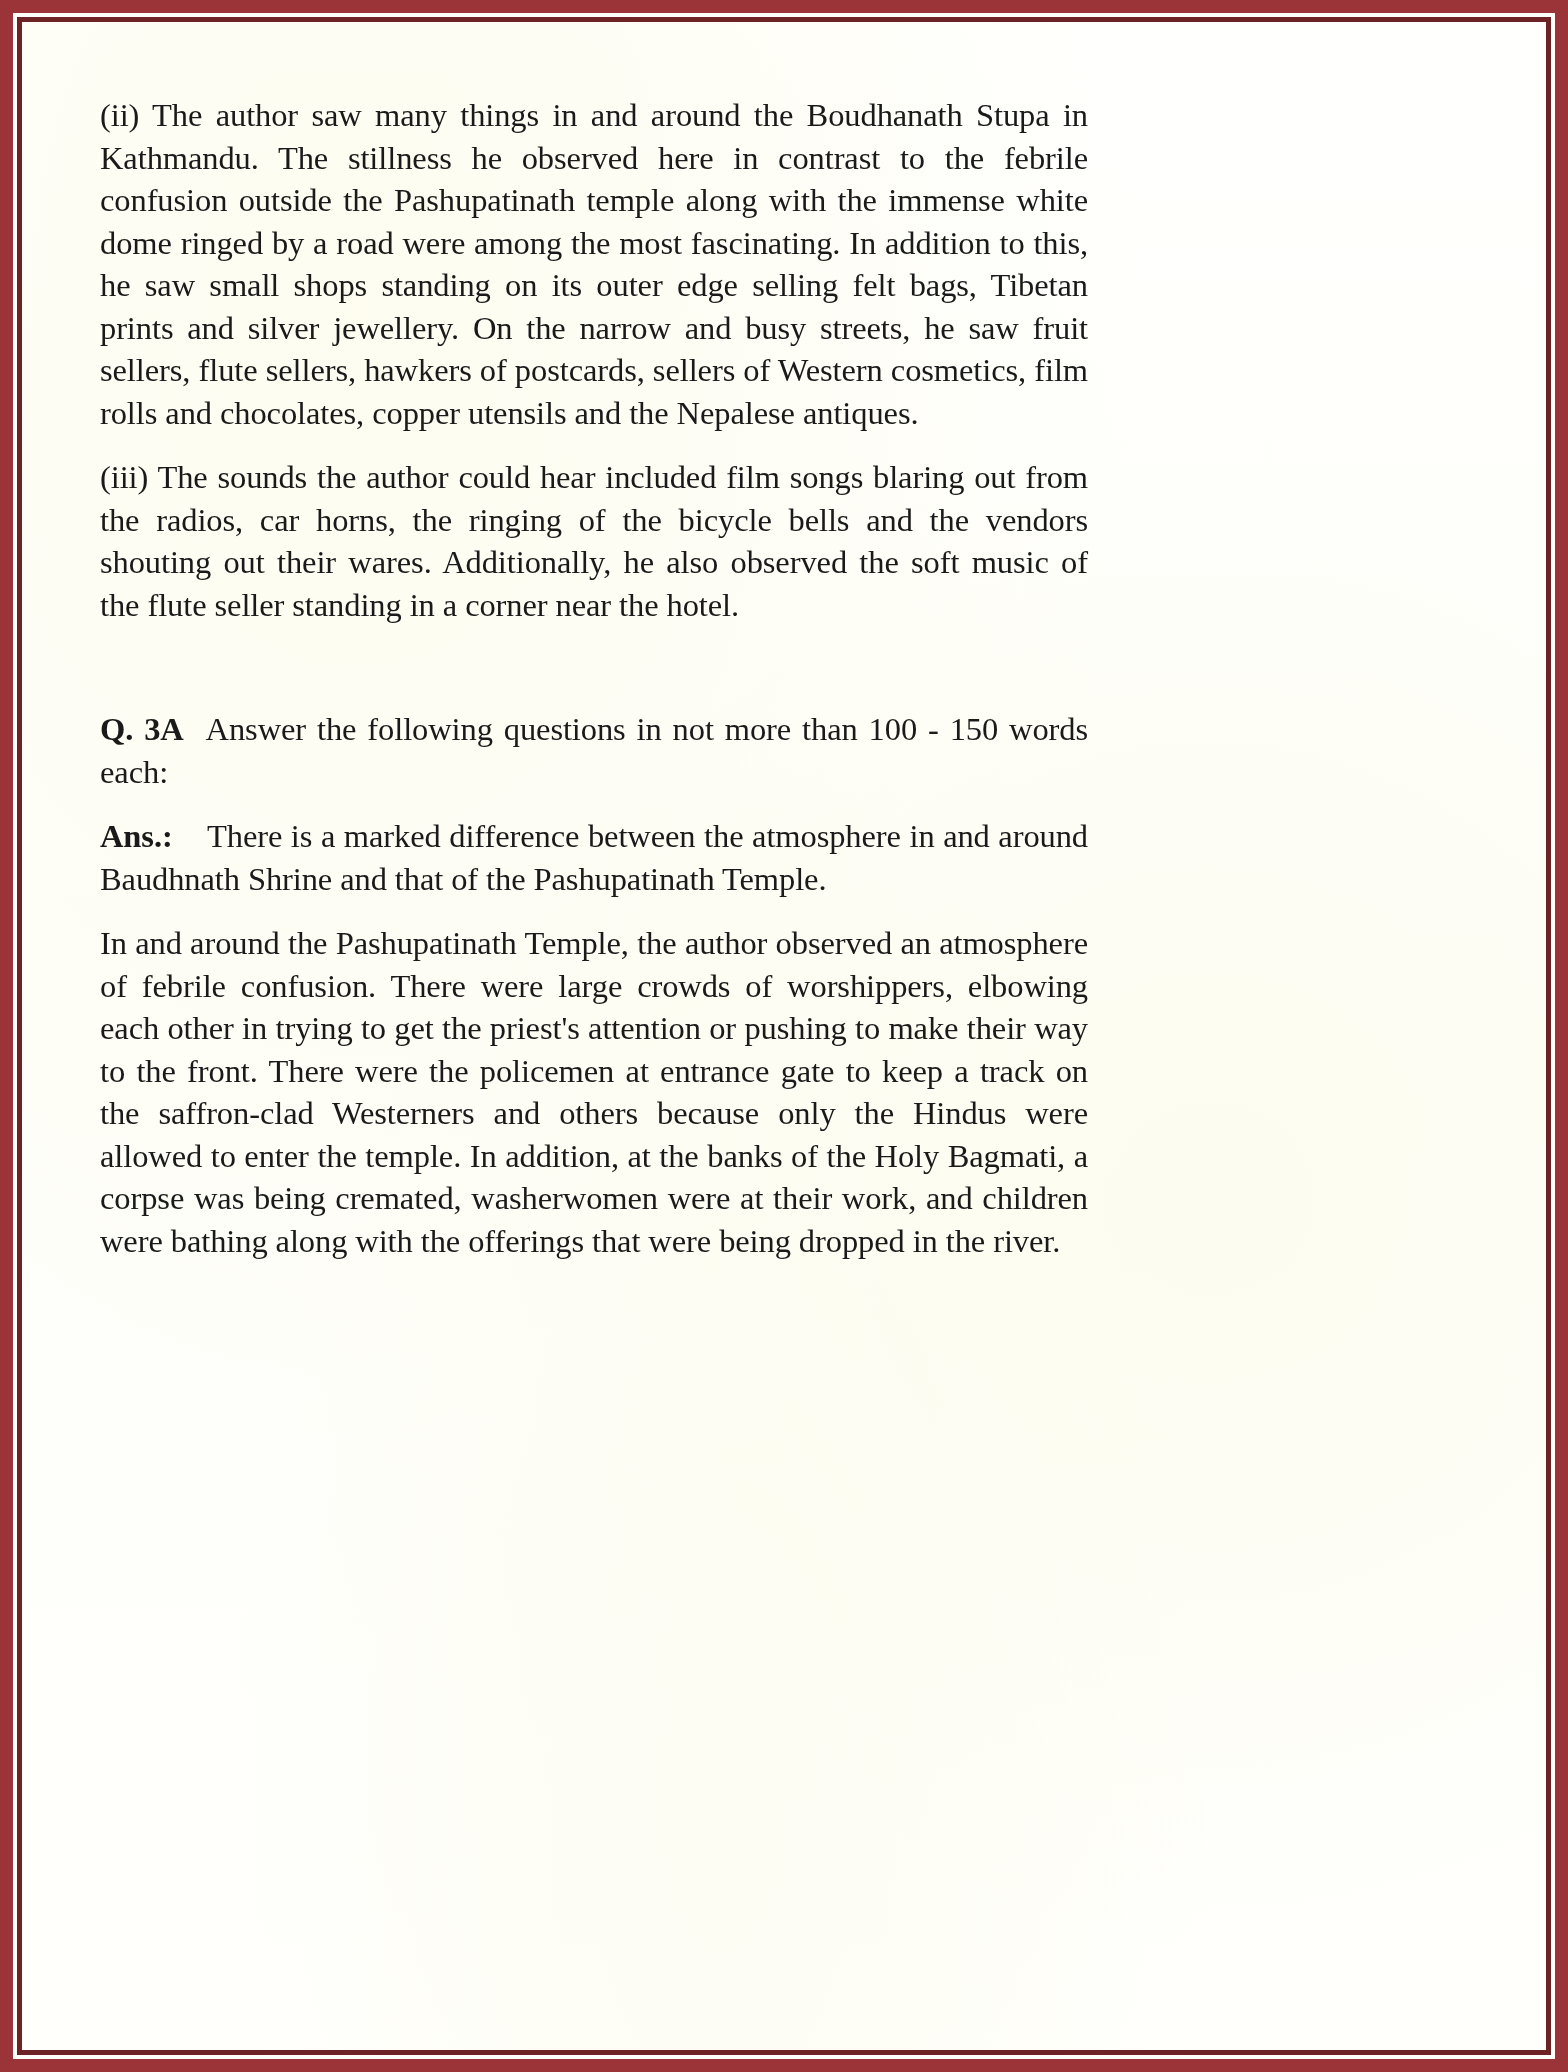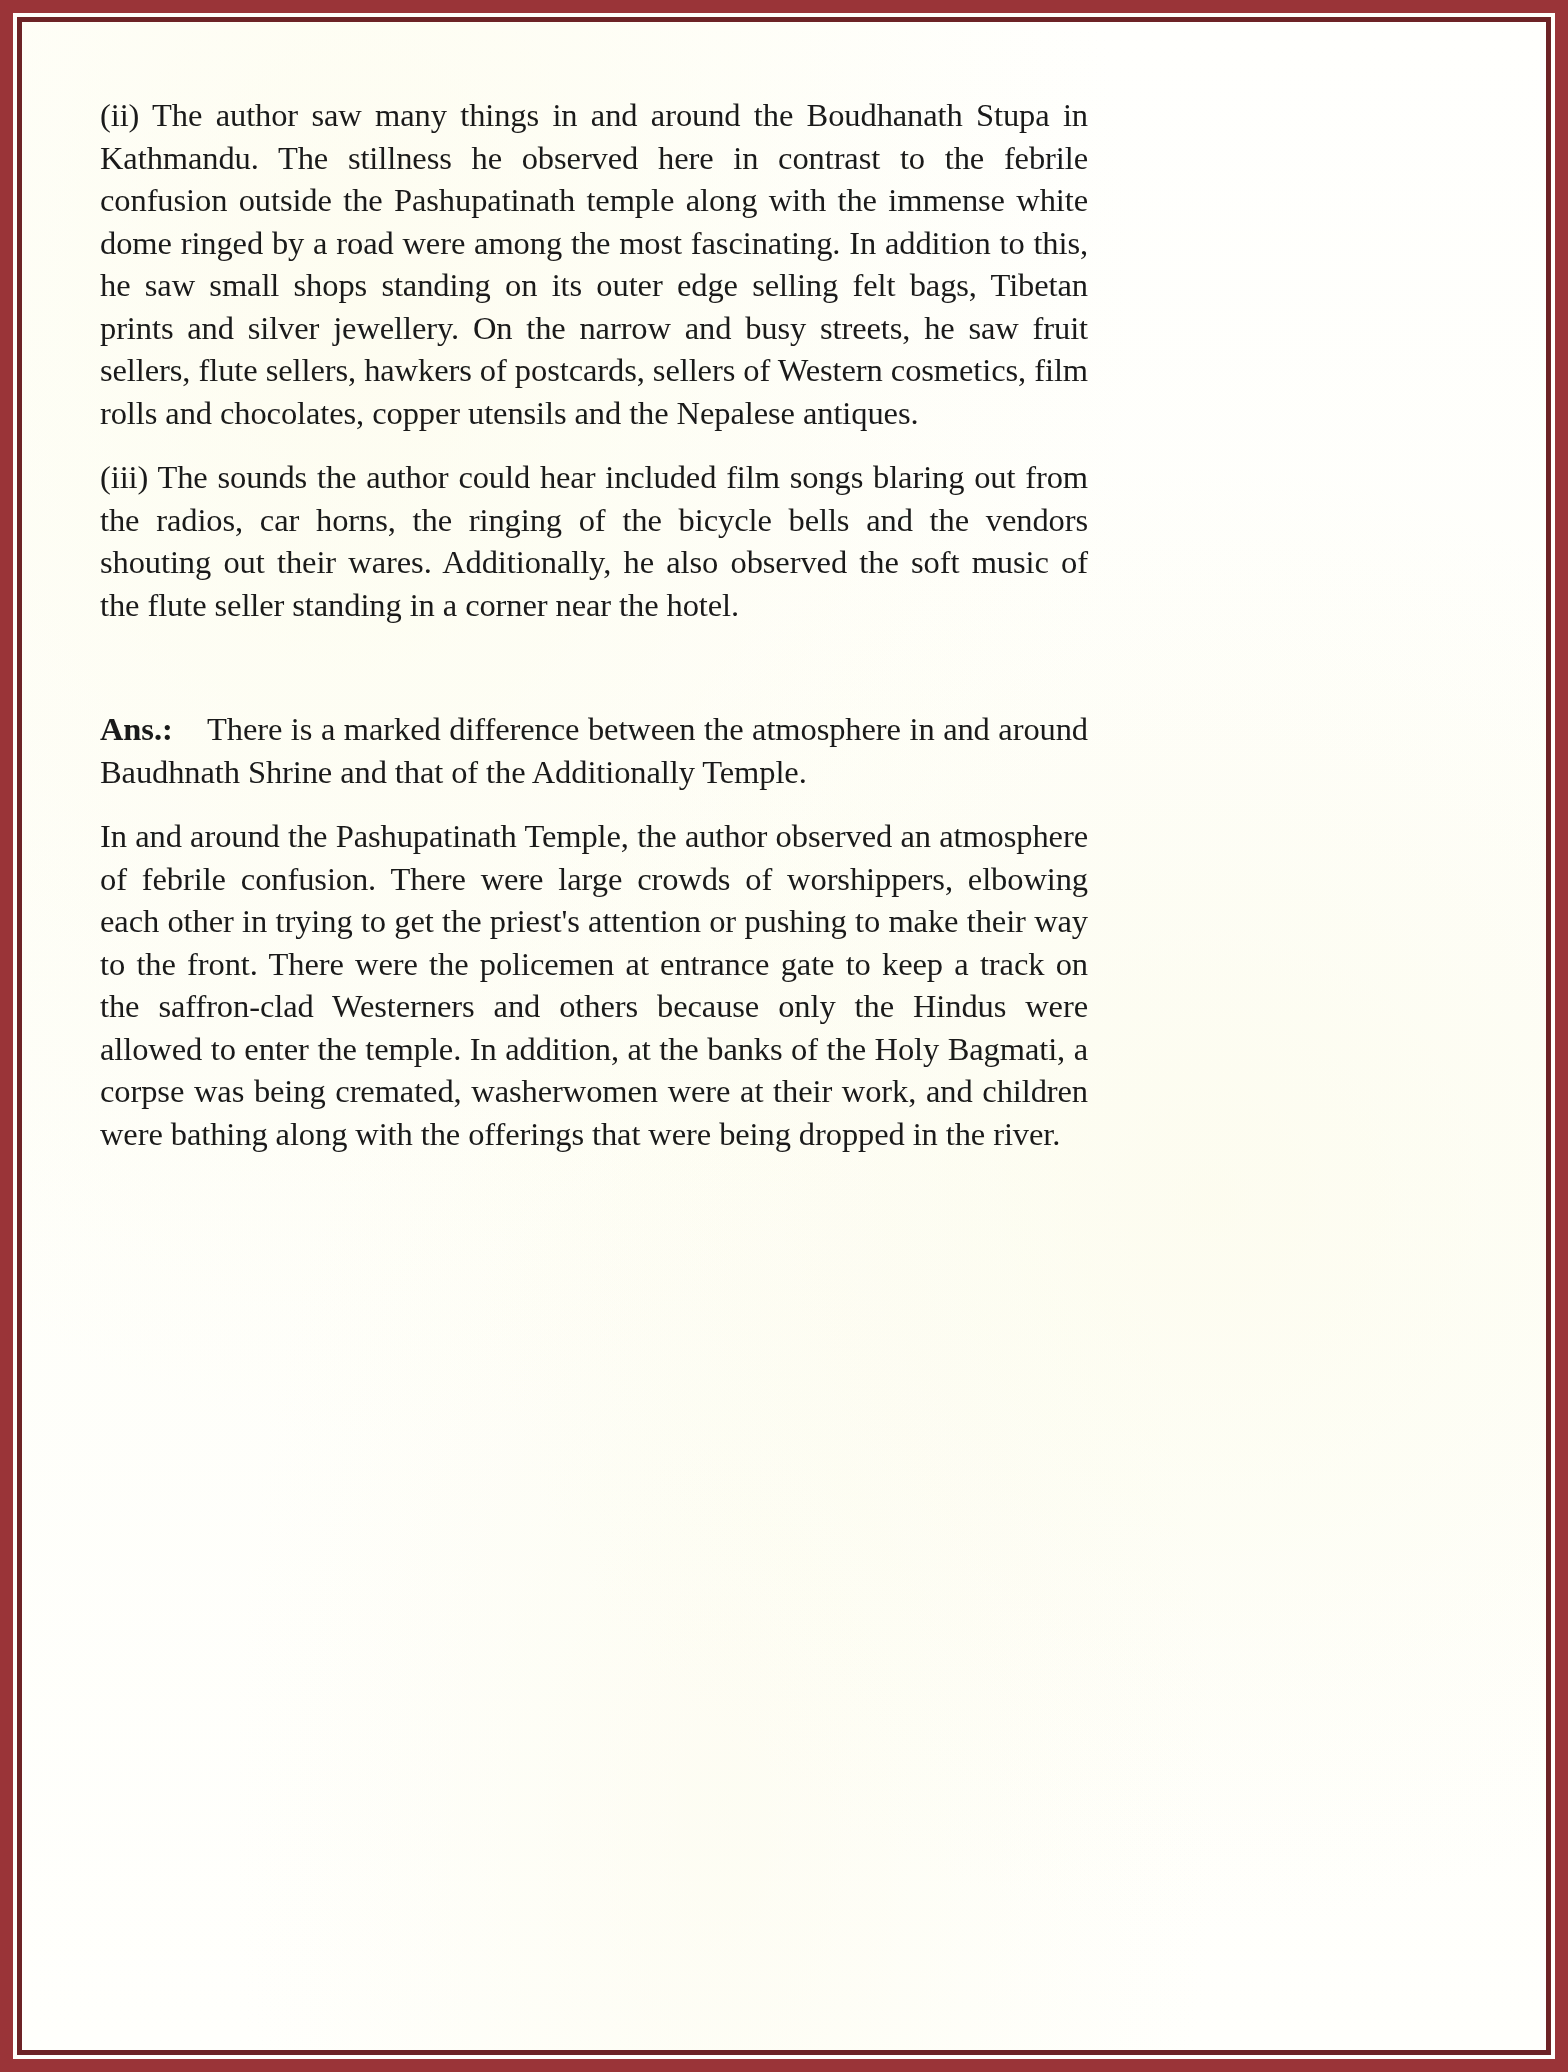--- a/index.html
+++ b/index.html
@@ -86,24 +86,27 @@
       <p class="para">
         <span>(ii) The author saw many things in and around the Boudhanath Stupa in Kathmandu. The stillness he observed here in contrast to the febrile confusion outside the Pashupatinath temple along with the immense white dome ringed by a road were among the most fascinating. In addition to this, he saw small shops standing on its outer edge selling felt bags, Tibetan prints and silver jewellery. On the narrow and busy streets, he saw fruit sellers, flute sellers, hawkers of postcards, sellers of Western cosmetics, film rolls and chocolates, copper utensils and the Nepalese antiques.</span>
       </p>
 
       <p class="para">
         <span>(iii) The sounds the author could hear included film songs blaring out from the radios, car horns, the ringing of the bicycle bells and the vendors shouting out their wares. Additionally, he also observed the soft music of the flute seller standing in a corner near the hotel.</span>
       </p>
 
       <div class="spacer-lg"></div>
 
+      <p class="para">
+        <span class="lead">Q. 3A</span>&nbsp;&nbsp;<span>Answer the following questions in not more than 100 - 150 words each:</span>
+      </p>
 
 
       <p class="para">
-        <span class="lead">Ans.:</span>&nbsp;&nbsp;&nbsp;&nbsp;<span>There is a marked difference between the atmosphere in and around Baudhnath Shrine and that of the Additionally Temple.</span>
+        <span class="lead">Ans.:</span>&nbsp;&nbsp;&nbsp;&nbsp;<span>There is a marked difference between the atmosphere in and around Baudhnath Shrine and that of the Pashupatinath Temple.</span>
       </p>
 
       <p class="para">
         <span>In and around the Pashupatinath Temple, the author observed an atmosphere of febrile confusion. There were large crowds of worshippers, elbowing each other in trying to get the priest's attention or pushing to make their way to the front. There were the policemen at entrance gate to keep a track on the saffron-clad Westerners and others because only the Hindus were allowed to enter the temple. In addition, at the banks of the Holy Bagmati, a corpse was being cremated, washerwomen were at their work, and children were bathing along with the offerings that were being dropped in the river.</span>
       </p>
 
     </div>
   </div>
 </div>
 

